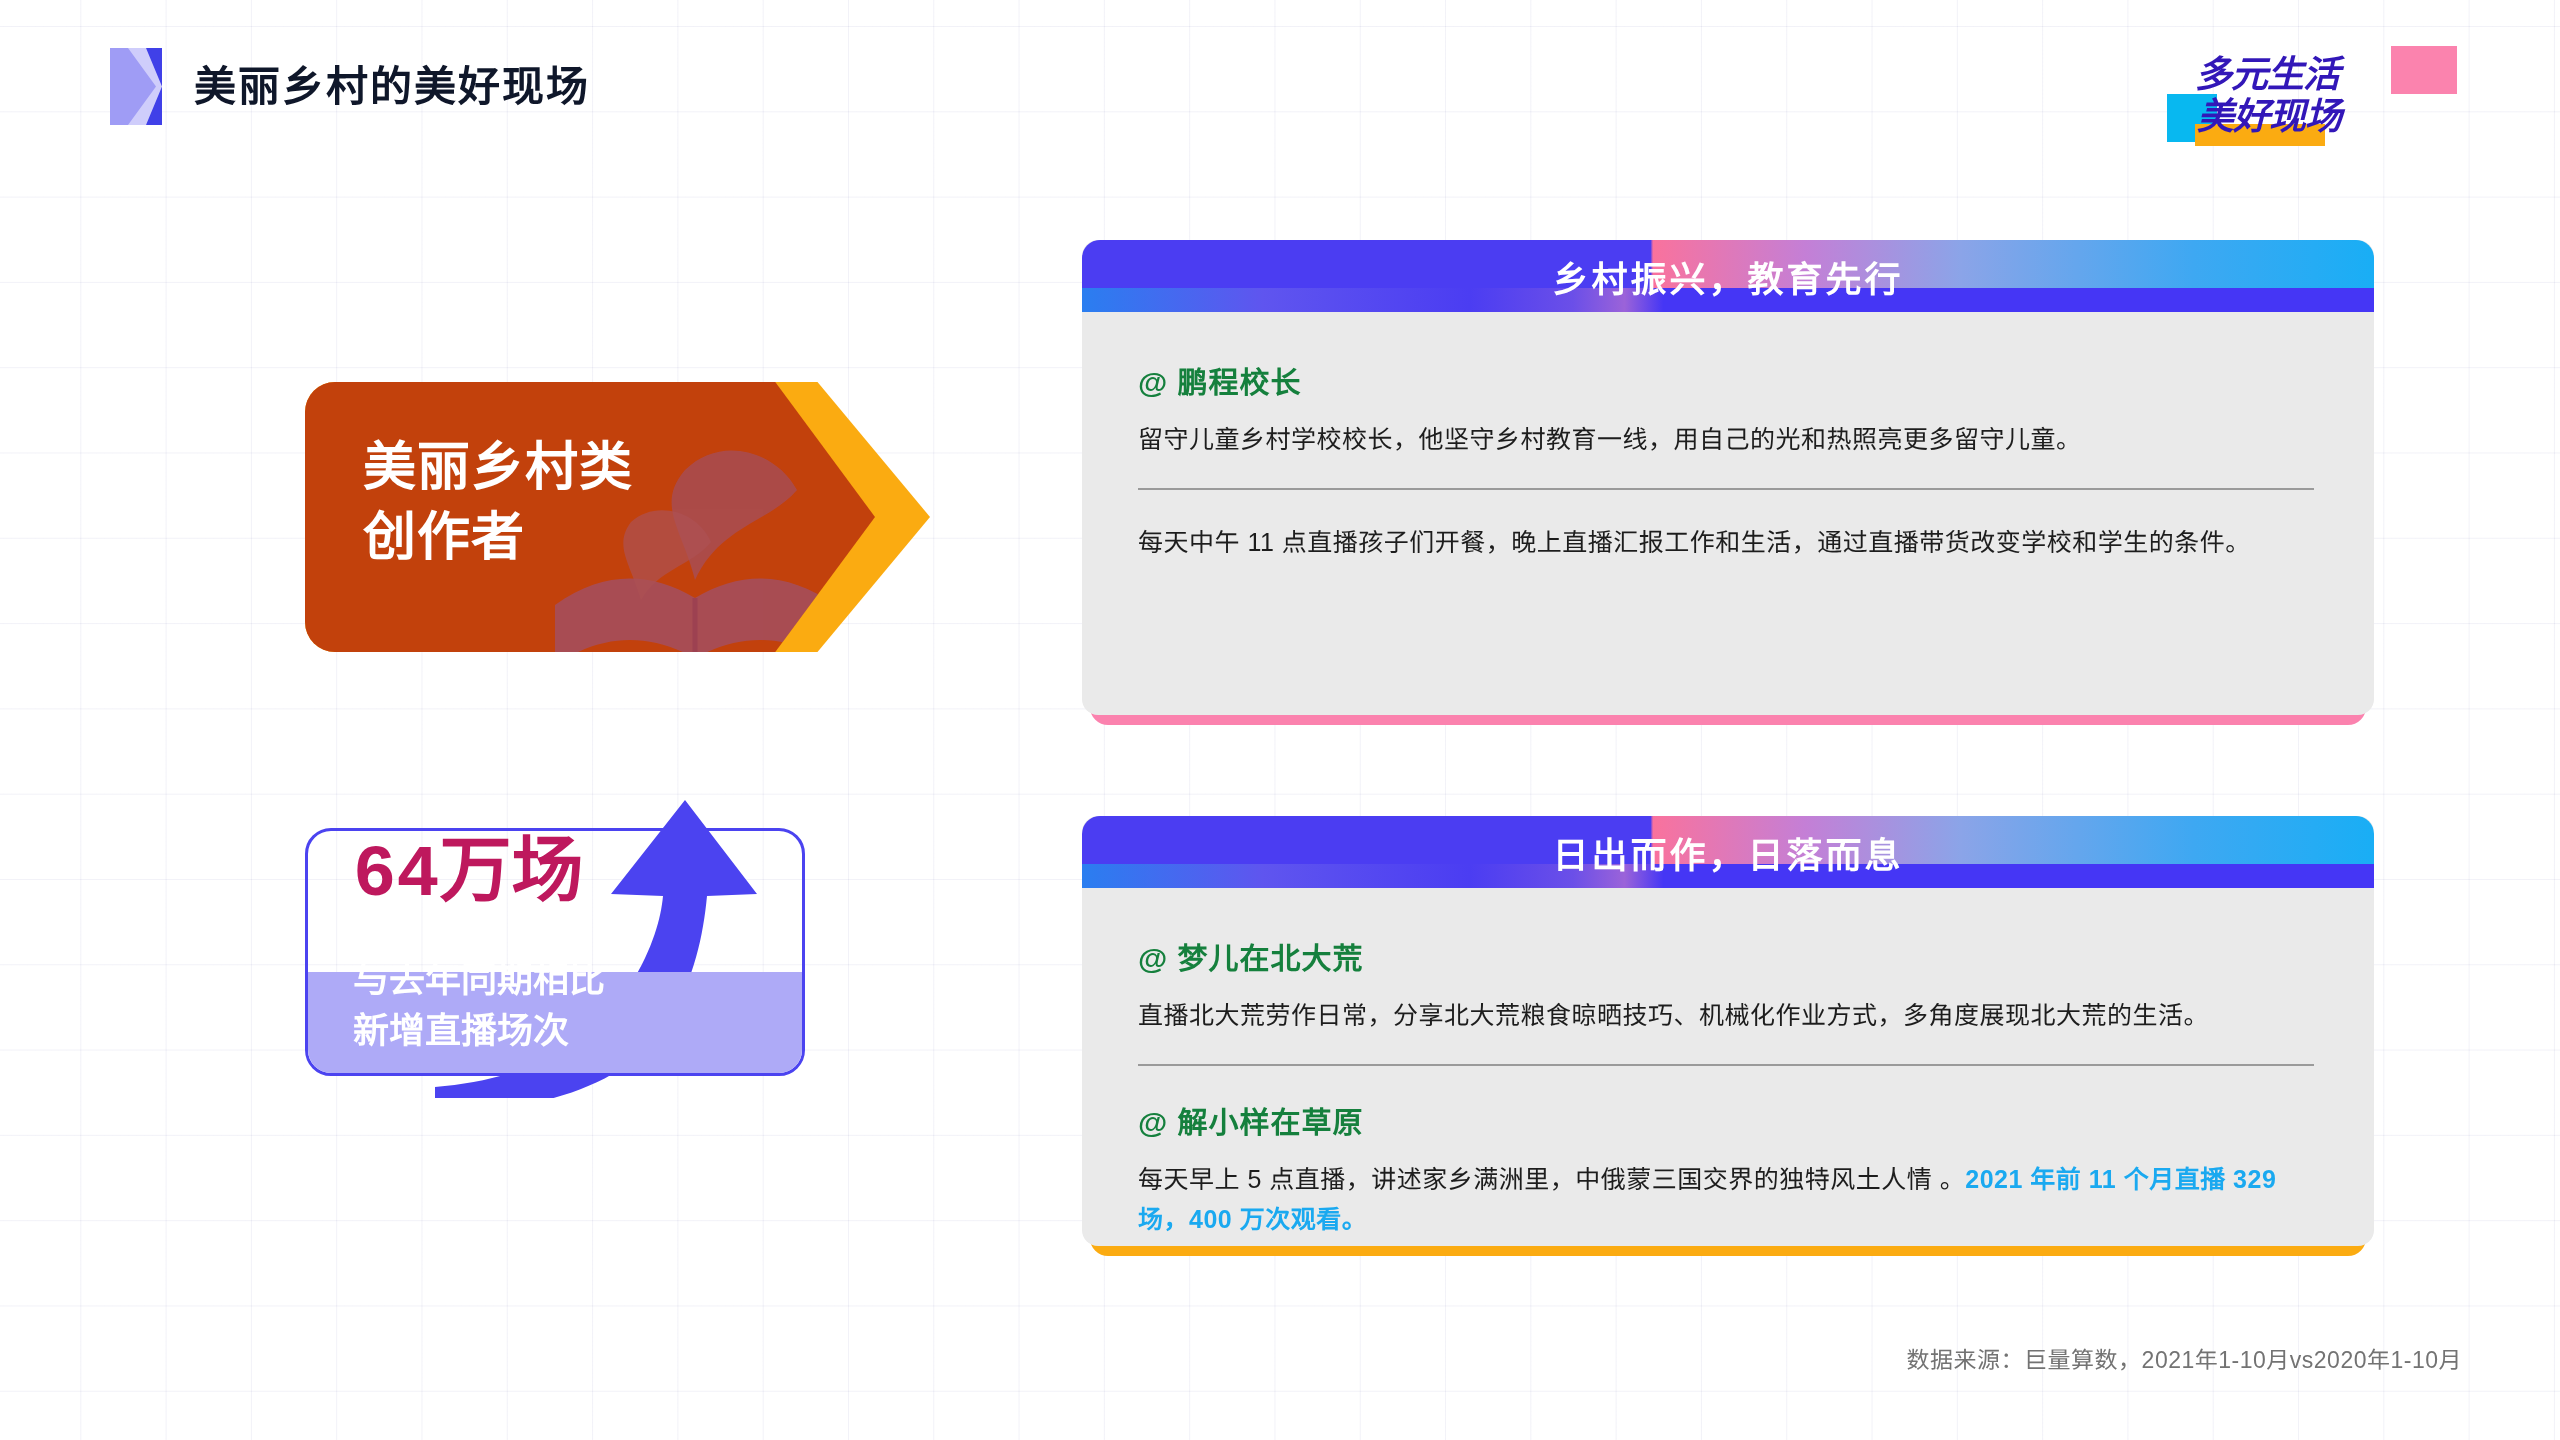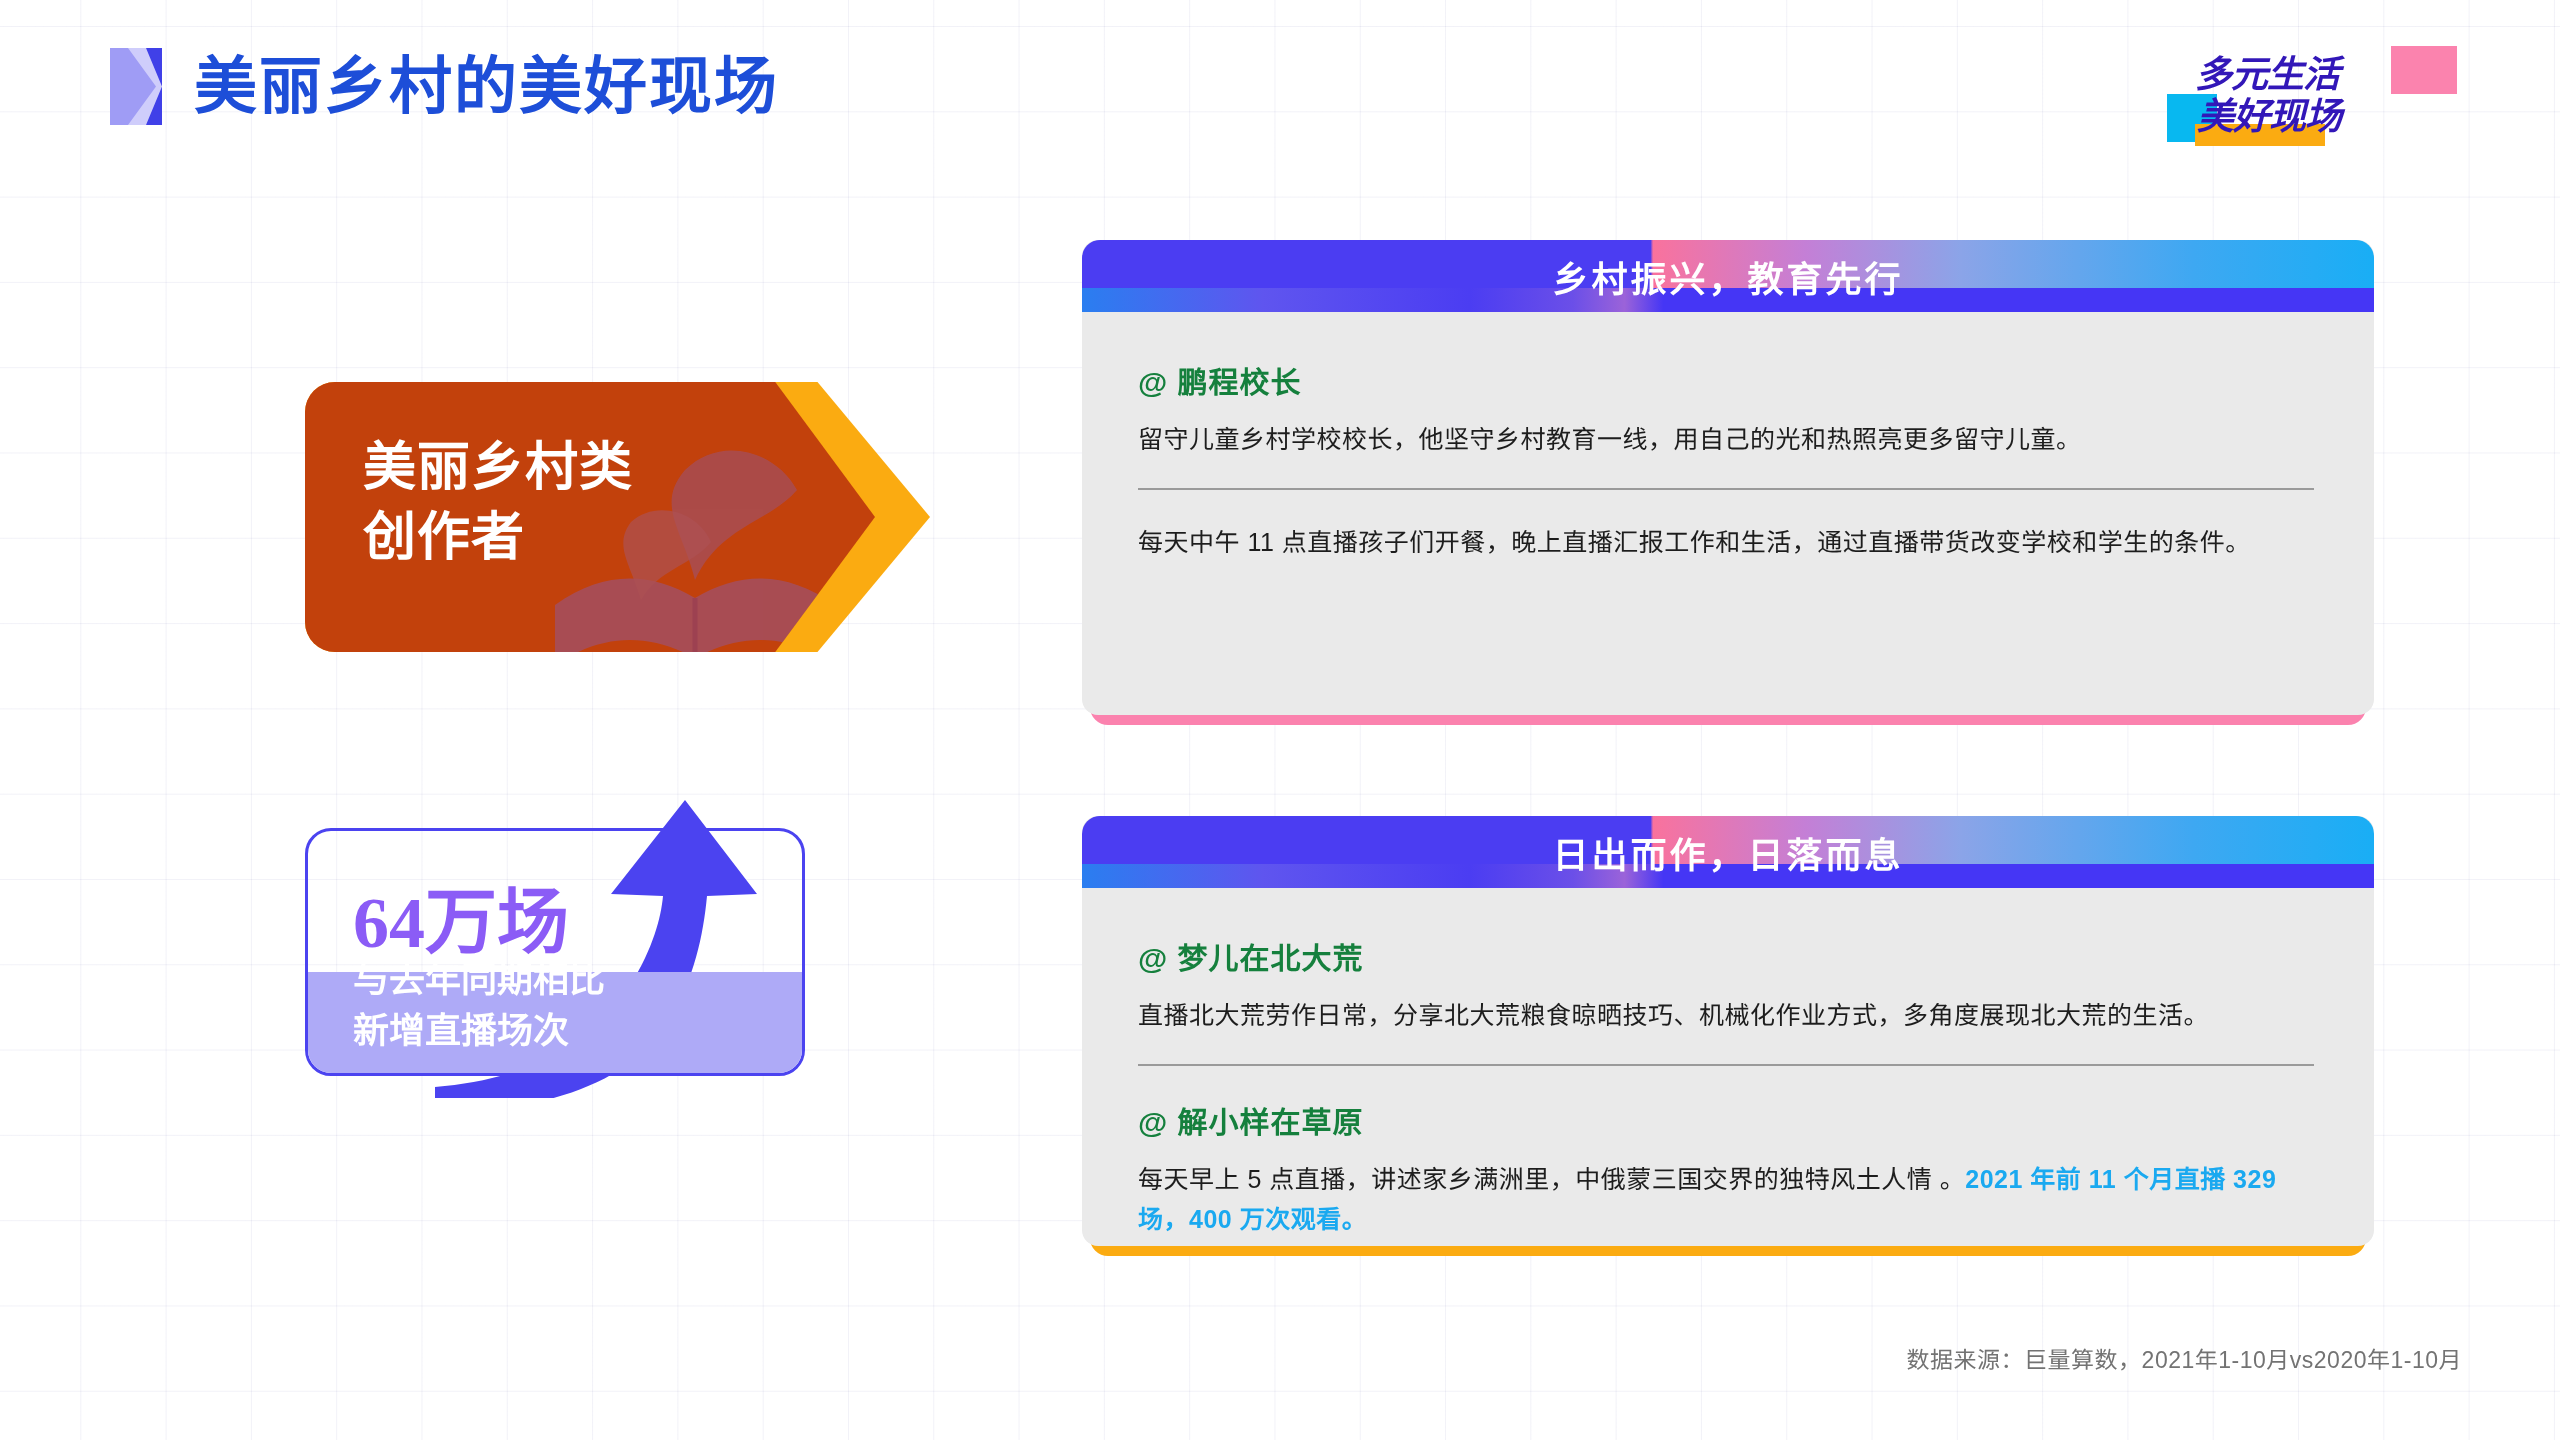--- a/index.html
+++ b/index.html
@@ -30,27 +30,27 @@
   #header {
     position:absolute; left:110px; top:48px;
     display:flex; align-items:center; gap:32px;
   }
   .chevmark {
     width:52px; height:77px;
     position:relative; overflow:hidden; flex:none;
   }
   .chevmark svg { display:block; }
   #page-title {
-    font-size:63px;
-    font-weight:bold;
-    color:#1d4ed8;
+    font-size:42px;
+    font-weight:bold;
+    color:#0f172a;
     letter-spacing:2px;
     line-height:1;
     white-space:nowrap;
-    font-family:Liberation Sans, sans-serif;
+    font-family:Liberation Serif, serif;
   }
 
   
   #brand {
     position:absolute; right:95px; top:42px;
     width:300px; height:110px;
   }
   #brand .blk { position:absolute; }
   #brand .blk-pink  { width:66px; height:48px; background:#fb83ae; right:8px;  top:4px; }
   #brand .blk-cyan  { width:50px; height:48px; background:#08b8f0; left:2px;   top:52px; }
@@ -123,28 +123,27 @@
     background:transparent;
     z-index:2;
   }
   #stat .lowerband {
     position:absolute; left:0; bottom:0;
     width:100%; height:101px;
     background:#aeaaf7;
   }
   #stat .bignum {
     position:absolute; left:48px; top:40px;
-    color:#8b5cf6;
+    color:#be185d;
     font-size:72px;
     font-weight:bold;
     letter-spacing:0px;
     line-height:1;
     z-index:4;
-    font-family:Liberation Serif, serif;
-    margin-top:47px;
+    font-family:Liberation Mono, monospace;
   }
   #stat .sub {
     position:absolute; left:48px; bottom:24px;
     color:#ffffff;
     font-size:36px;
     font-weight:bold;
     line-height:1.42;
     z-index:4;
     font-family:"Liberation Sans","DejaVu Sans",sans-serif;
   }

